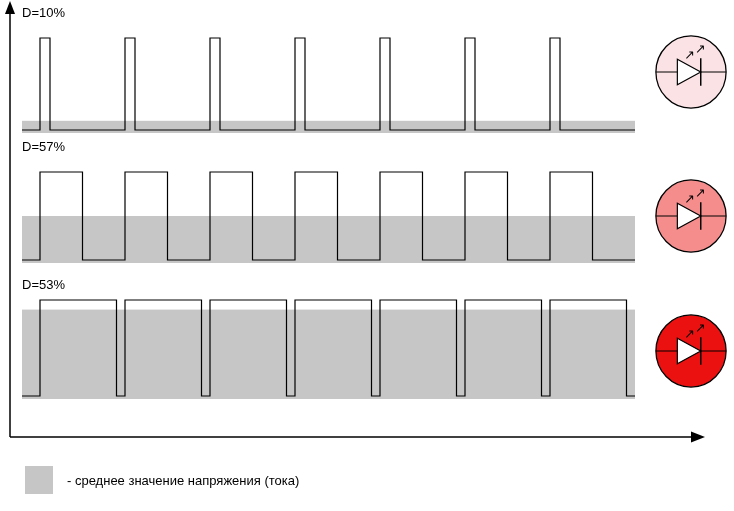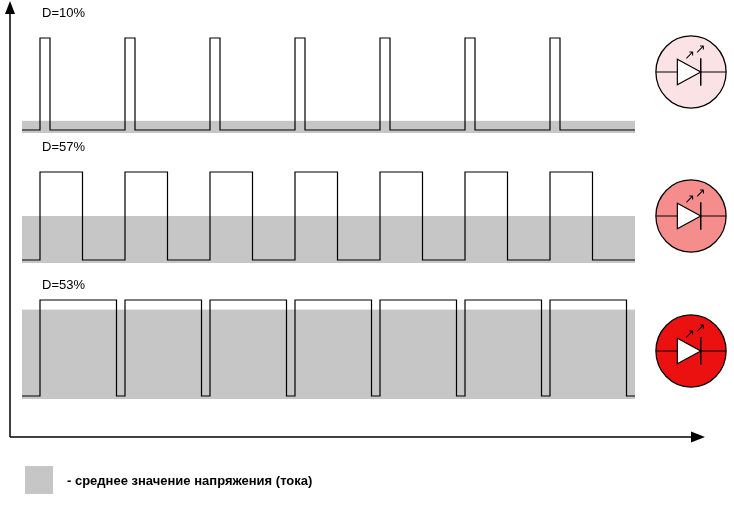--- a/index.html
+++ b/index.html
@@ -3,25 +3,25 @@
 <meta charset="utf-8">
 <style>
   html, body { margin: 0; padding: 0; }
   body {
     width: 734px; height: 511px;
     background: #ffffff;
     font-family: "Liberation Sans", sans-serif;
   }
   .canvas { position: relative; width: 734px; height: 511px; overflow: hidden; }
   #wave-svg { position: absolute; left: 0; top: 0; }
-  .duty-label { position: absolute; font-size: 13px; color: #000; margin-left: 20px; }
+  .duty-label { position: absolute; font-size: 13px; color: #000; }
   .led { position: absolute; }
   .legend { position: absolute; left: 25px; top: 466px; display: flex; align-items: center; }
   .legend-swatch { width: 28px; height: 28px; margin-right: 14px; }
-  .legend-text { font-size: 13px; color: #000; font-weight: bold; }
+  .legend-text { font-size: 13px; color: #000; }
 </style>
 </head>
 <body>
 
 <div class="canvas">
 
   <svg id="wave-svg" width="734" height="511">
     <line x1="10" y1="437" x2="10" y2="10" stroke="#000000" stroke-width="1.5"></line>
     <polygon points="10,1 5,14 15,14" fill="#000000"></polygon>
     <line x1="10" y1="437" x2="692" y2="437" stroke="#000000" stroke-width="1.5"></line>

